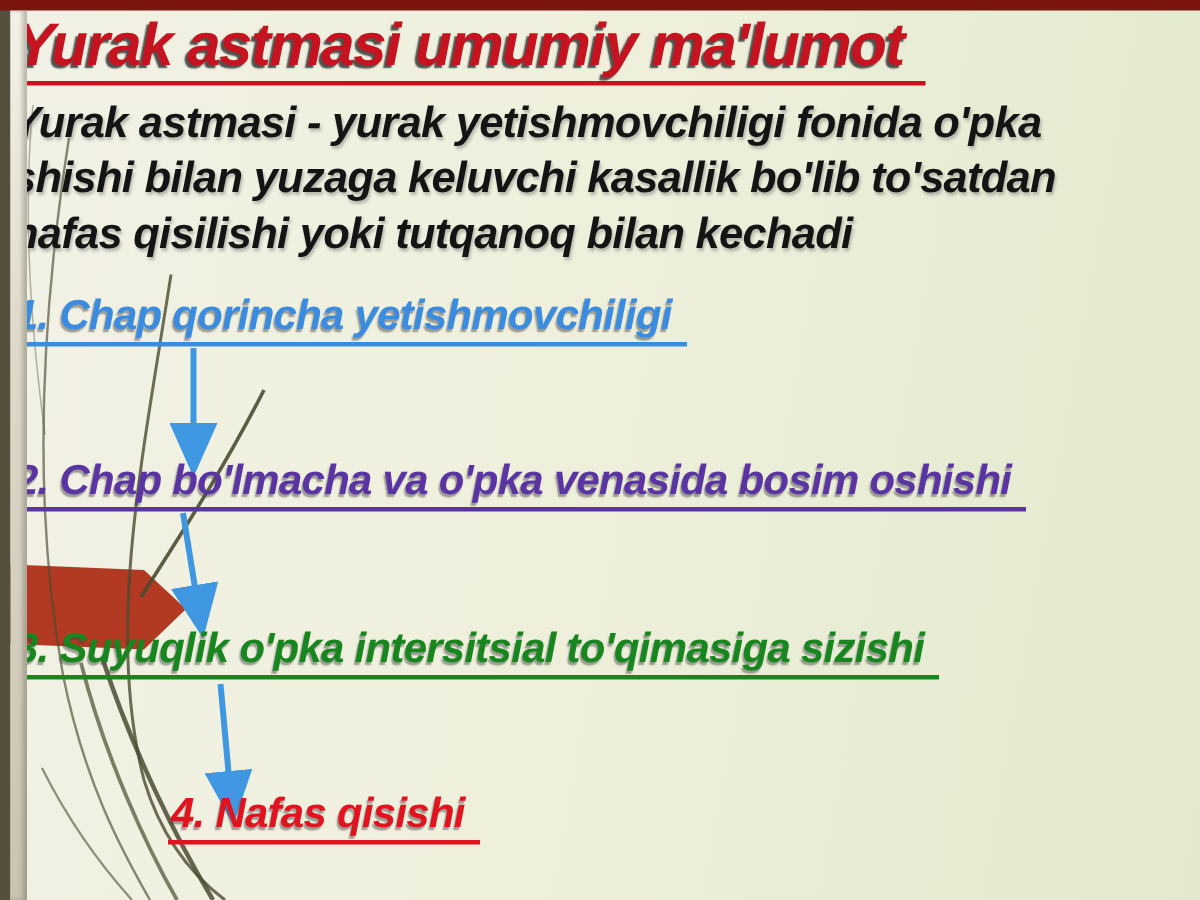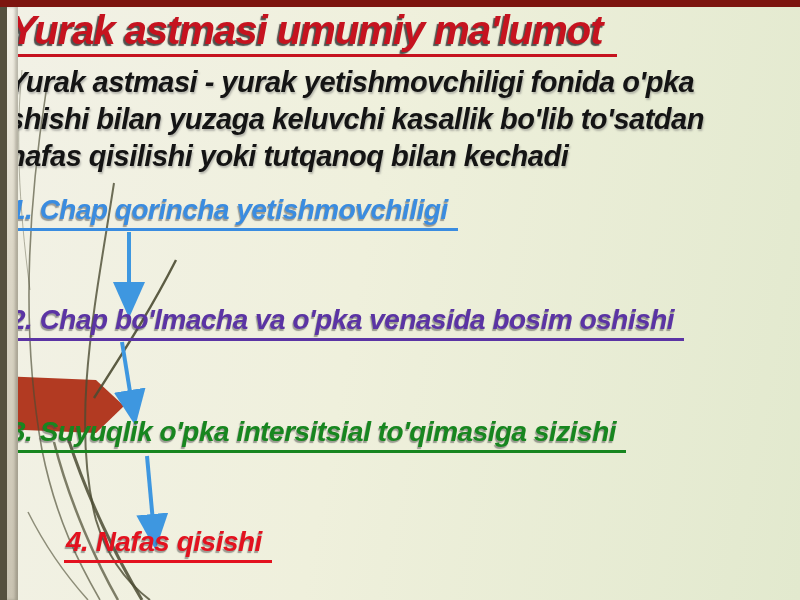--- a/index.html
+++ b/index.html
@@ -101,16 +101,16 @@
       <div>shishi bilan yuzaga keluvchi kasallik bo'lib to'satdan</div>
       <div>nafas qisilishi yoki tutqanoq bilan kechadi</div>
     </div>
 
     <div class="flow-item item-0" style="color: rgb(58, 140, 224);">1. Chap qorincha yetishmovchiligi</div>
 
     <div class="flow-item item-1" style="color: rgb(91, 52, 164);">2. Chap bo'lmacha va o'pka venasida bosim oshishi</div>
 
     <div class="flow-item item-2" style="color: rgb(23, 134, 31);">3. Suyuqlik o'pka intersitsial to'qimasiga sizishi</div>
 
-    <div class="flow-item item-3" style="color: rgb(227, 18, 31);">4. Nafas qisishi</div>
+    <div class="flow-item item-3" style="color: rgb(227, 18, 31); margin-left: 48px;">4. Nafas qisishi</div>
   </div>
 
 </div>
 
 </body></html>

